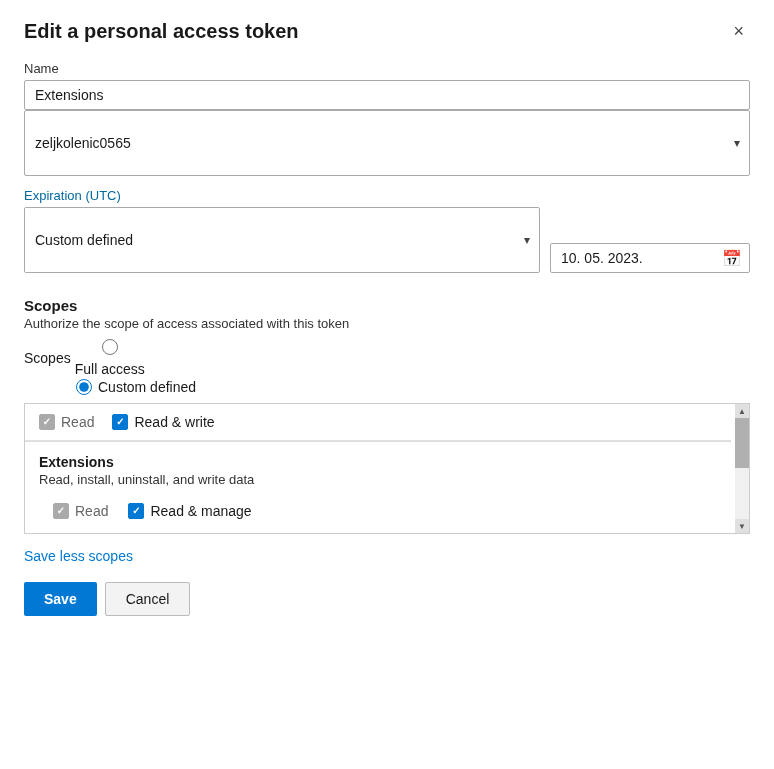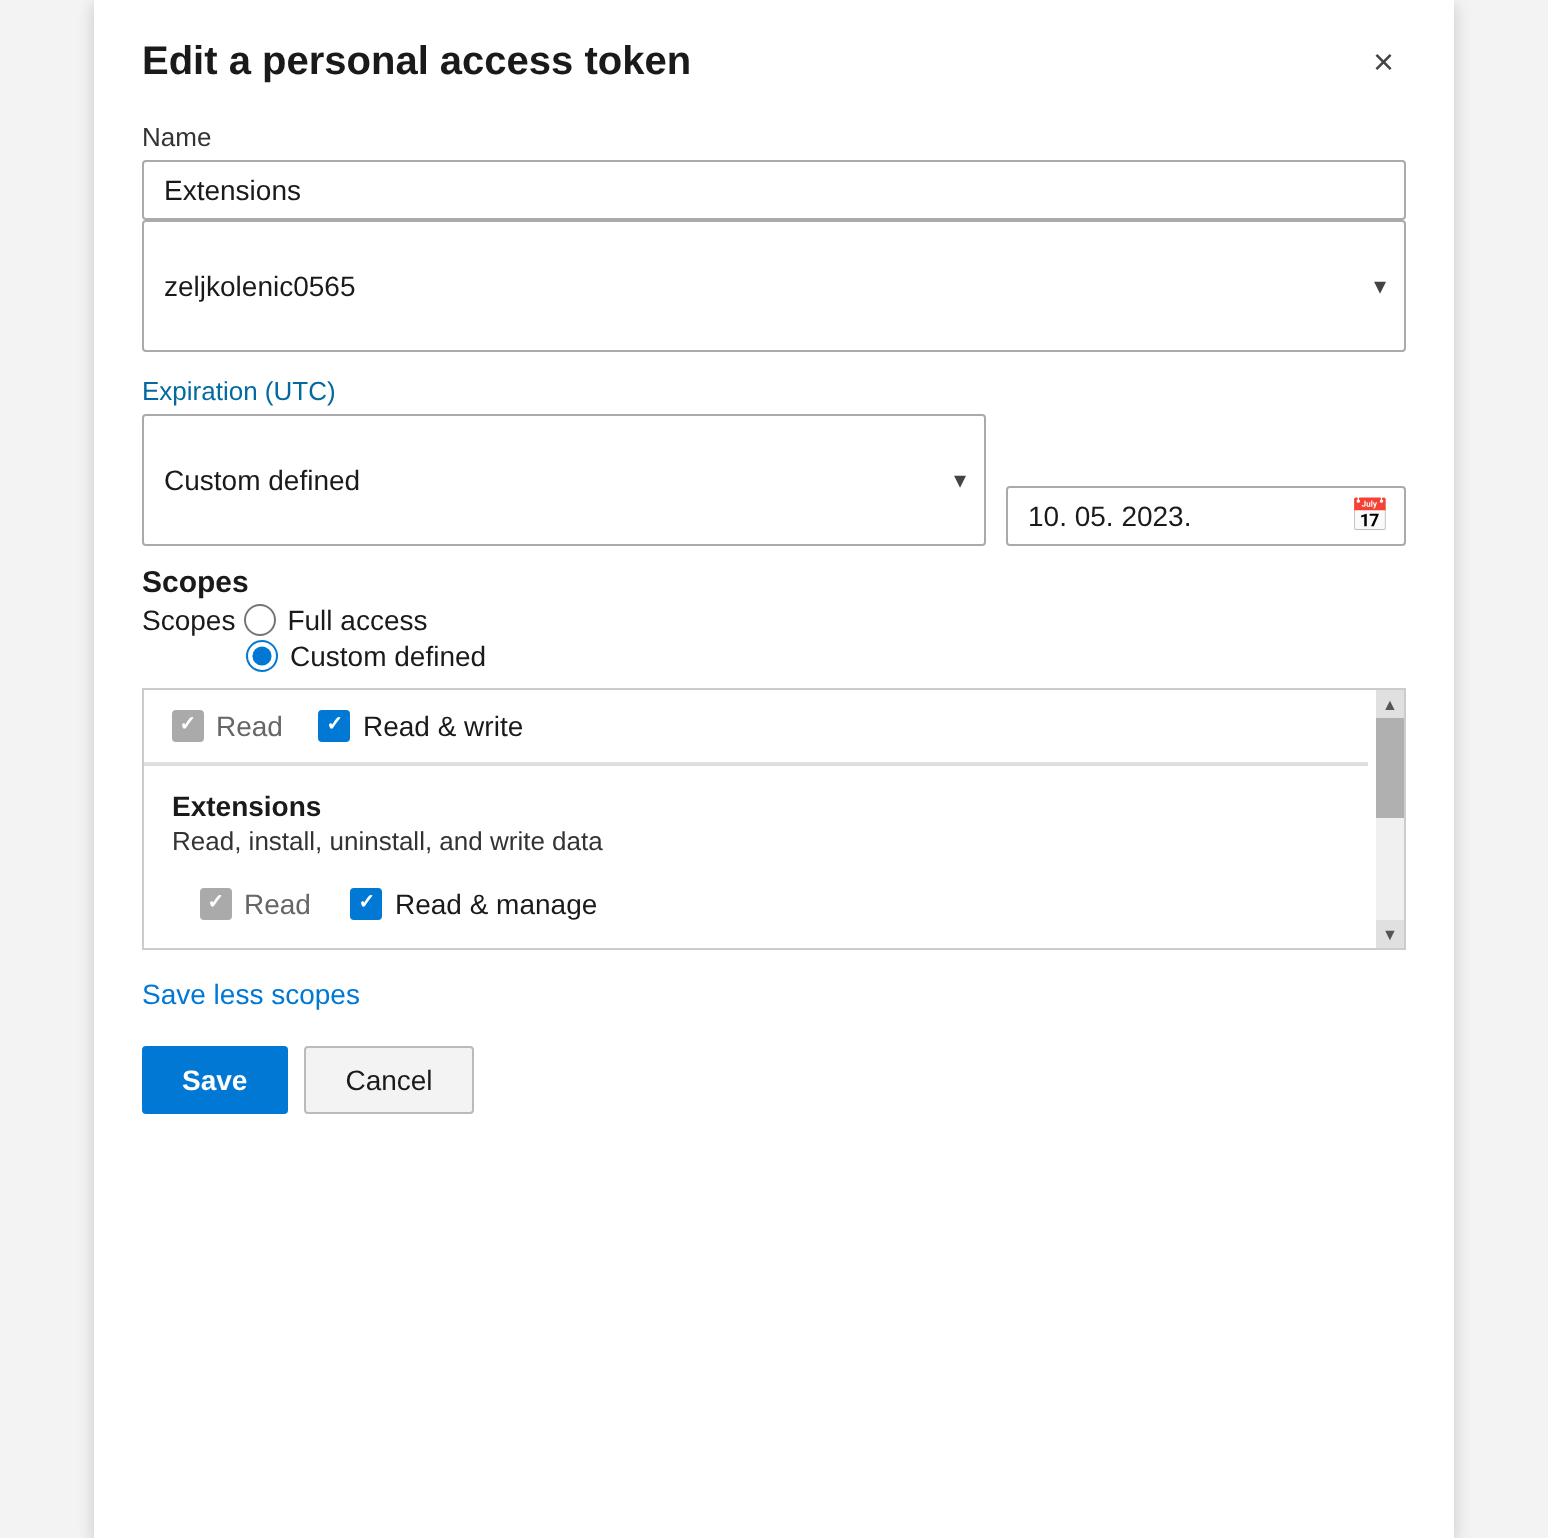--- a/index.html
+++ b/index.html
@@ -8,21 +8,21 @@
       font-size: 14px;
       background: #f3f3f3;
       display: flex;
       justify-content: center;
       align-items: center;
       min-height: 769px;
       width: 774px;
     }
     .dialog {
       background: #fff;
-      width: 680px;
+      width: 774px;
       min-height: 769px;
       padding: 20px 24px 24px 24px;
       position: relative;
       box-shadow: 0 2px 8px rgba(0,0,0,0.18);
     }
     .dialog-header {
       display: flex;
       justify-content: space-between;
       align-items: flex-start;
       margin-bottom: 18px;
@@ -106,39 +106,40 @@
     .calendar-icon {
       position: absolute;
       right: 8px;
       top: 50%;
       transform: translateY(-50%);
       pointer-events: none;
       color: #444;
       font-size: 16px;
     }
     .scopes-section {
-      margin-top: 10px;
+      margin-top: 24px;
     }
     .scopes-title {
       font-size: 15px;
       font-weight: 600;
       color: #1a1a1a;
       margin-bottom: 2px;
     }
     .scopes-desc {
       font-size: 13px;
       color: #333;
       margin-bottom: 8px;
     }
     .radio-row {
       display: flex;
       align-items: center;
       gap: 6px;
       margin-bottom: 4px;
       margin-left: 2px;
+      flex-direction: column;
     }
     .radio-label {
       font-size: 14px;
       color: #1a1a1a;
     }
     .radio-input {
       accent-color: #0078d4;
       width: 16px;
       height: 16px;
       cursor: pointer;
@@ -342,20 +343,21 @@
       </div>
       <div class="date-input-wrapper">
         <input class="date-input" type="text" value="10. 05. 2023." style="">
         <span class="calendar-icon">📅</span>
       </div>
     </div>
   </div>
 
   <div class="scopes-section">
     <div class="scopes-title">Scopes</div>
+    <div class="scopes-desc">Authorize the scope of access associated with this token</div>
 
     <div style="display:flex; align-items:center; margin-bottom:2px;">
       <span class="scope-prefix">Scopes</span>
       <div class="radio-row" style="margin-bottom:0; margin-left:2px;">
         <input type="radio" class="radio-input" name="scope_type" value="full_access" style="">
         <span class="radio-label">Full access</span>
       </div>
     </div>
     <div style="display:flex; align-items:center; margin-left:52px; margin-bottom:6px;">
       <input type="radio" class="radio-input" name="scope_type" value="custom_defined" checked="" style="">

